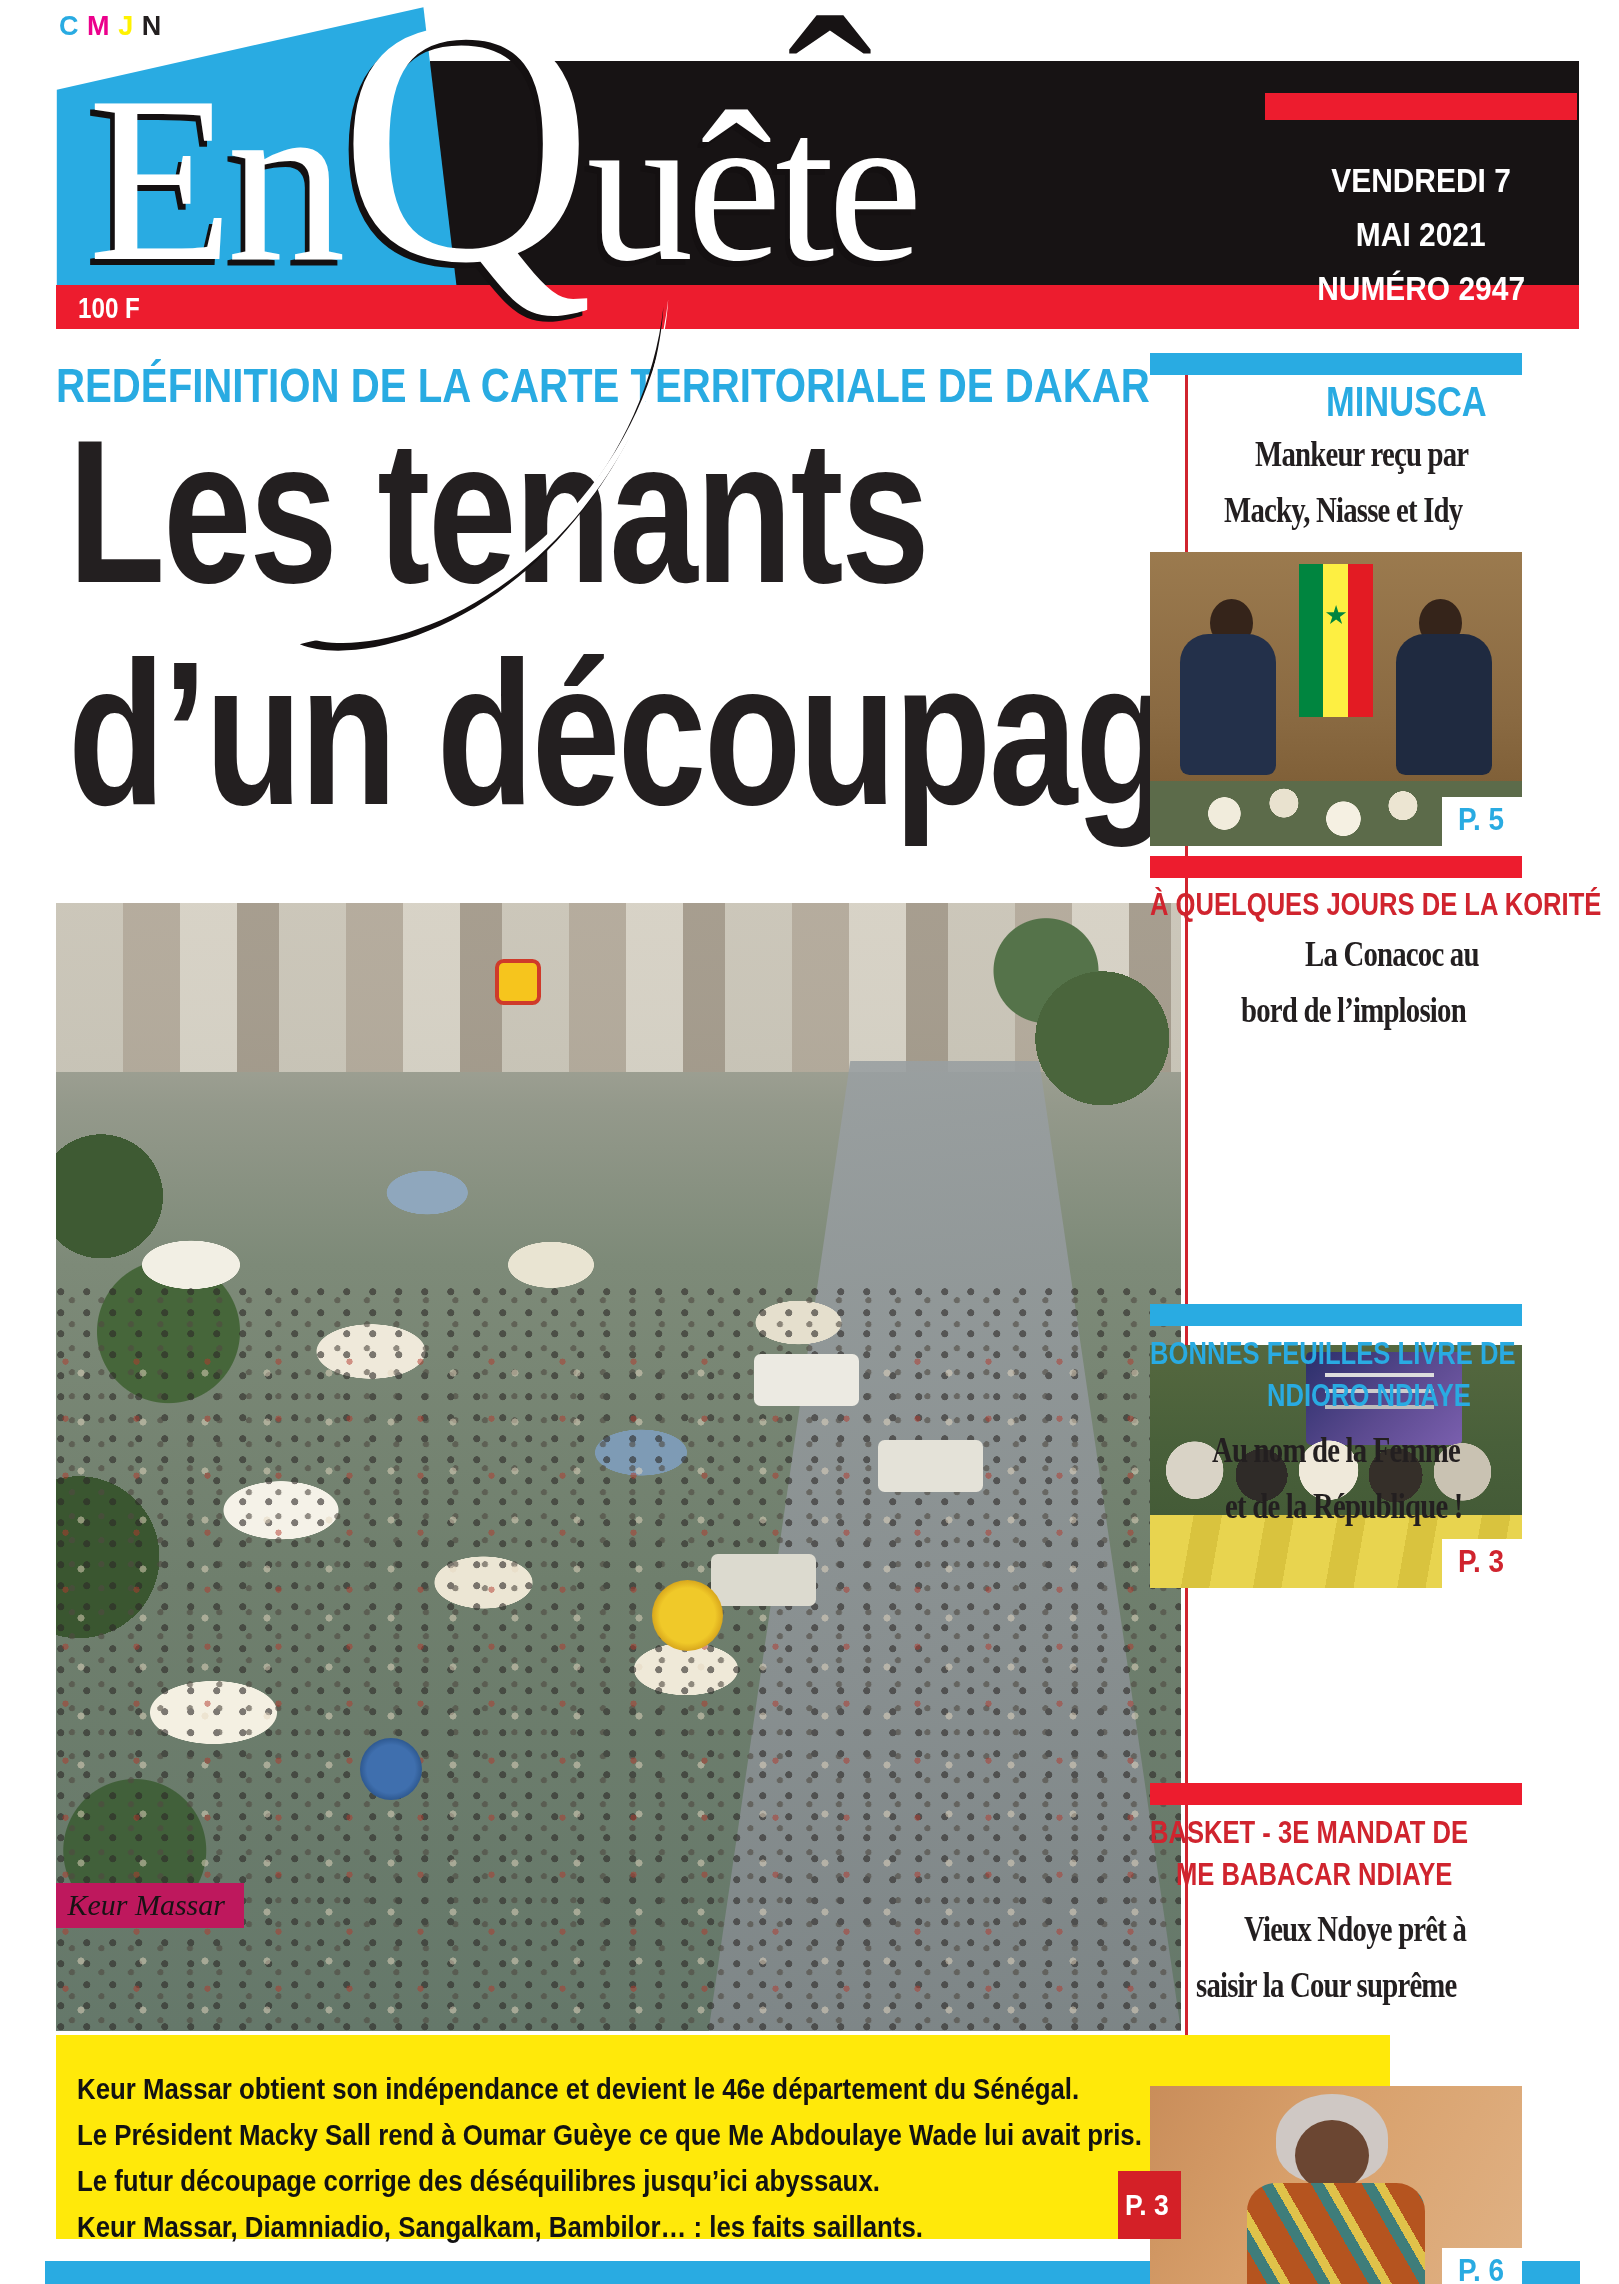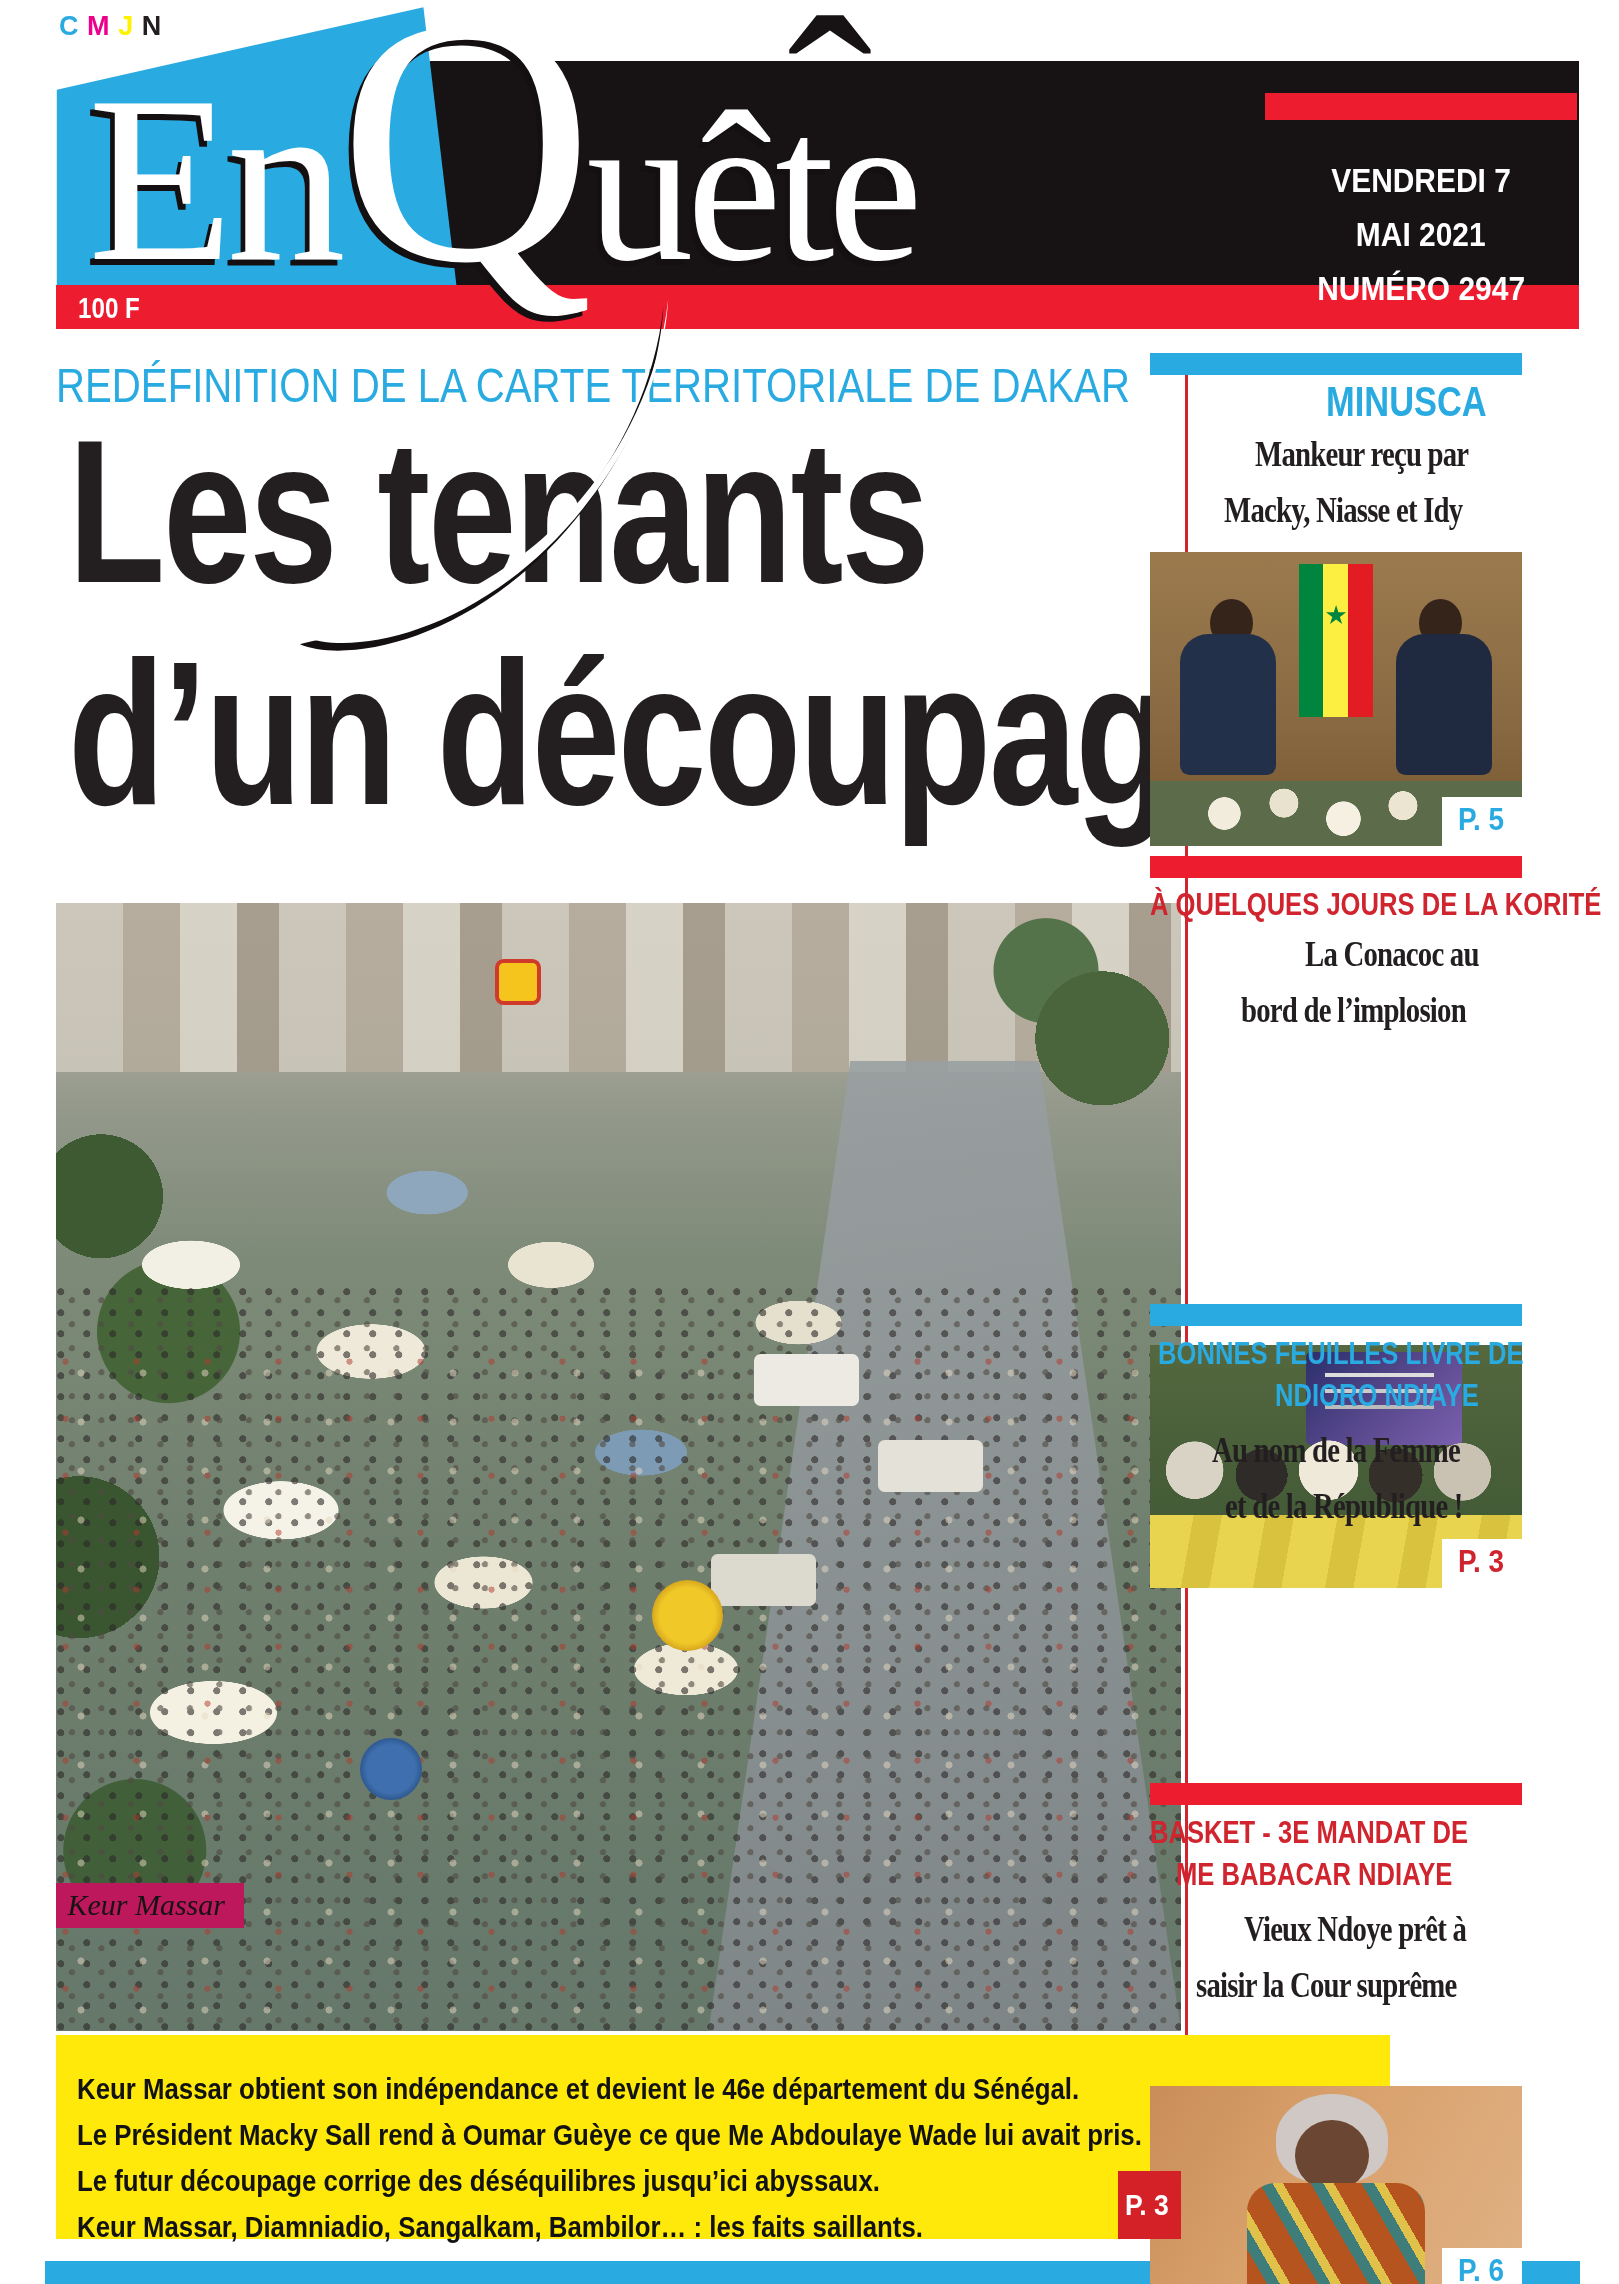--- a/index.html
+++ b/index.html
@@ -29,21 +29,21 @@
   .logo .q1{font-size:352px;} .logo .l2{font-size:214px;}
   .accent-hat{left:787px; top:-21.4px; z-index:4; font-family:"Liberation Serif","DejaVu Serif",serif;
     font-size:257px; color:#171314; line-height:1;}
   .swoosh{left:238px; top:285px; width:618px; height:404px; z-index:4; pointer-events:none;}
   .date-bar{left:1265px; top:93px; width:312px; height:27px; background:var(--red); z-index:3;}
   .date-block{left:1265px; top:153px; width:312px; z-index:3; text-align:center; color:#fff;
     font-weight:bold; font-size:34px; line-height:54px;}
   .date-block span{display:inline-block; transform:scaleX(.88); transform-origin:50% 50%; white-space:nowrap;}
 
   
-  .lead-kicker{left:56px; top:357px; font-size:49px; font-weight:normal; color:var(--cyan); z-index:3;}
+  .lead-kicker{left:56px; top:357px; font-size:49px; font-weight:bold; color:var(--cyan); z-index:3;}
   .lead-headline{left:68px; top:400px; font-size:204px; font-weight:bold; color:var(--ink);
     line-height:222px; z-index:3; letter-spacing:-2.9px;}
   .lead-headline .cond{transform:scaleX(.78);}
   .lead-photo{left:56px; top:903px; width:1125px; height:1128px; overflow:hidden;
     background:linear-gradient(180deg,#b9b4a8 0%,#a8a79b 10%,#94998b 18%,#7d8a78 32%,#6f7f6d 60%,#65786a 100%);}
   .ph-buildings{left:0; top:0; width:100%; height:15%; opacity:.85;
     background:repeating-linear-gradient(90deg,#cfcabd 0 67px,#b5ab9c 67px 124px,#ddd8cc 124px 181px,#a49a8b 181px 223px);}
   .ph-trees{left:0; top:0; width:100%; height:100%;
     background:
       radial-gradient(circle at 4% 26%, #3e5a33 0 62px, transparent 62px),
@@ -241,21 +241,21 @@
   <div class="abs sb sb-photo p2" style="top:1051px;">
     <div class="banner">
         <i></i>
       </div>
     <div class="row"></div>
     <div class="table"></div>
     <div class="page-badge pb-red"><span class="cond9">P. 3</span></div>
   </div>
 
   <div class="abs sb sb-bar bar-cyan" style="top:1304px;"></div>
-  <div class="abs sb sb-kicker k-cyan" style="top:1332px;margin-left:8px;">
+  <div class="abs sb sb-kicker k-cyan" style="top:1332px;">
     <span class="cond">BONNES FEUILLES LIVRE DE</span><br>
     <span class="cond">NDIORO NDIAYE</span>
   </div>
   <div class="abs sb sb-head" style="top:1422px;">
     <span class="cond">Au nom de la Femme</span><br>
     <span class="cond">et de la République !</span>
   </div>
   <div class="abs sb sb-photo p3g" style="top:1549px;">
     <div class="hair"></div>
     <div class="face"></div>

